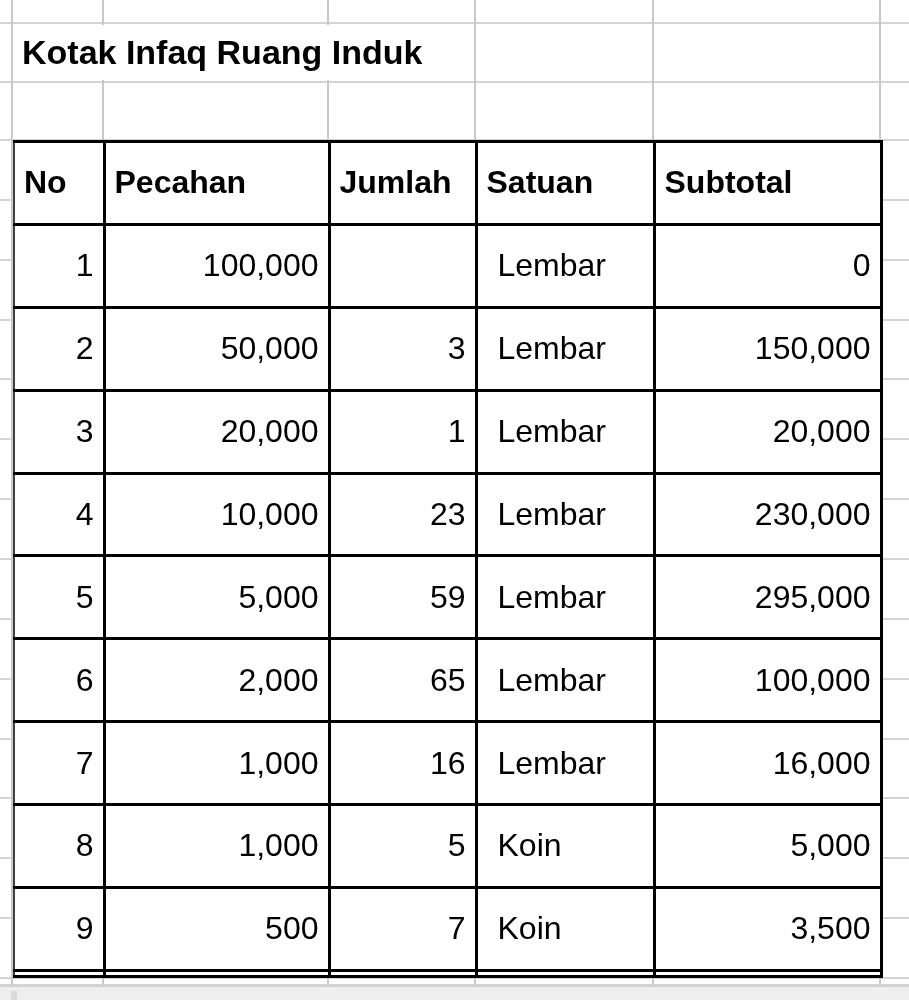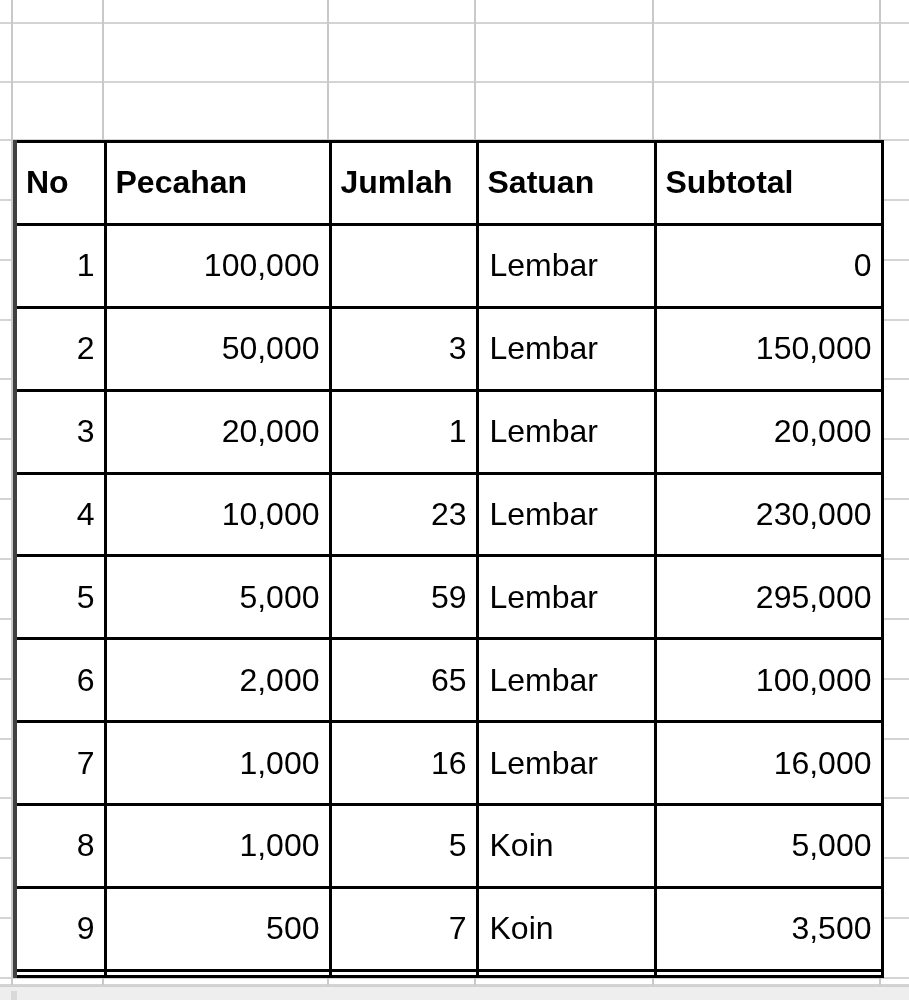--- a/index.html
+++ b/index.html
@@ -23,24 +23,24 @@
   
   #tbl {
     position:absolute; left:13px; top:140px; width:867px; height:838px;
     border-collapse:collapse; table-layout:fixed; background:#ffffff;
     z-index:2; font-size:32px;
   }
   #tbl td, #tbl th {
     border:3px solid #000000; vertical-align:middle;
     overflow:hidden; white-space:nowrap; font-weight:normal;
   }
-  #tbl td:first-child, #tbl th:first-child { border-left:4px solid #404040; }
+  #tbl td:first-child, #tbl th:first-child { border-left:2px solid #404040; }
   #tbl th { text-align:left; padding-left:9px; font-weight:bold; }
   #tbl td.num { text-align:right; padding-right:9px; }
-  #tbl td.txt { text-align:left; padding-left:11px; }
+  #tbl td.txt { text-align:left; padding-left:20px; }
   #tbl .bold { font-weight:bold; }
   
   #bottom-bar {
     position:absolute; left:0; top:986px; width:909px; height:14px;
     background:#eeeeee; border-top:1px solid #cfcfcf; z-index:4;
   }
   #bottom-bar .notch {
     position:absolute; left:11px; top:4px; width:6px; height:10px; background:#d9d9d9;
   }
 </style>
@@ -68,20 +68,21 @@
   <div class="glh" style="top:977px"></div>
   <div class="glh" style="top:984px"></div>
 
   <div class="glv" style="left:11px"></div>
   <div class="glv" style="left:102px"></div>
   <div class="glv" style="left:327px"></div>
   <div class="glv" style="left:474px"></div>
   <div class="glv" style="left:652px"></div>
   <div class="glv" style="left:879px"></div>
 
+  <div id="title">Kotak Infaq Ruang Induk</div>
 
   <table id="tbl">
     <colgroup>
       <col style="width:90px">
         <col style="width:225px">
         <col style="width:147px">
       <col style="width:178px">
         <col style="width:227px">
     </colgroup>
     <tbody>

